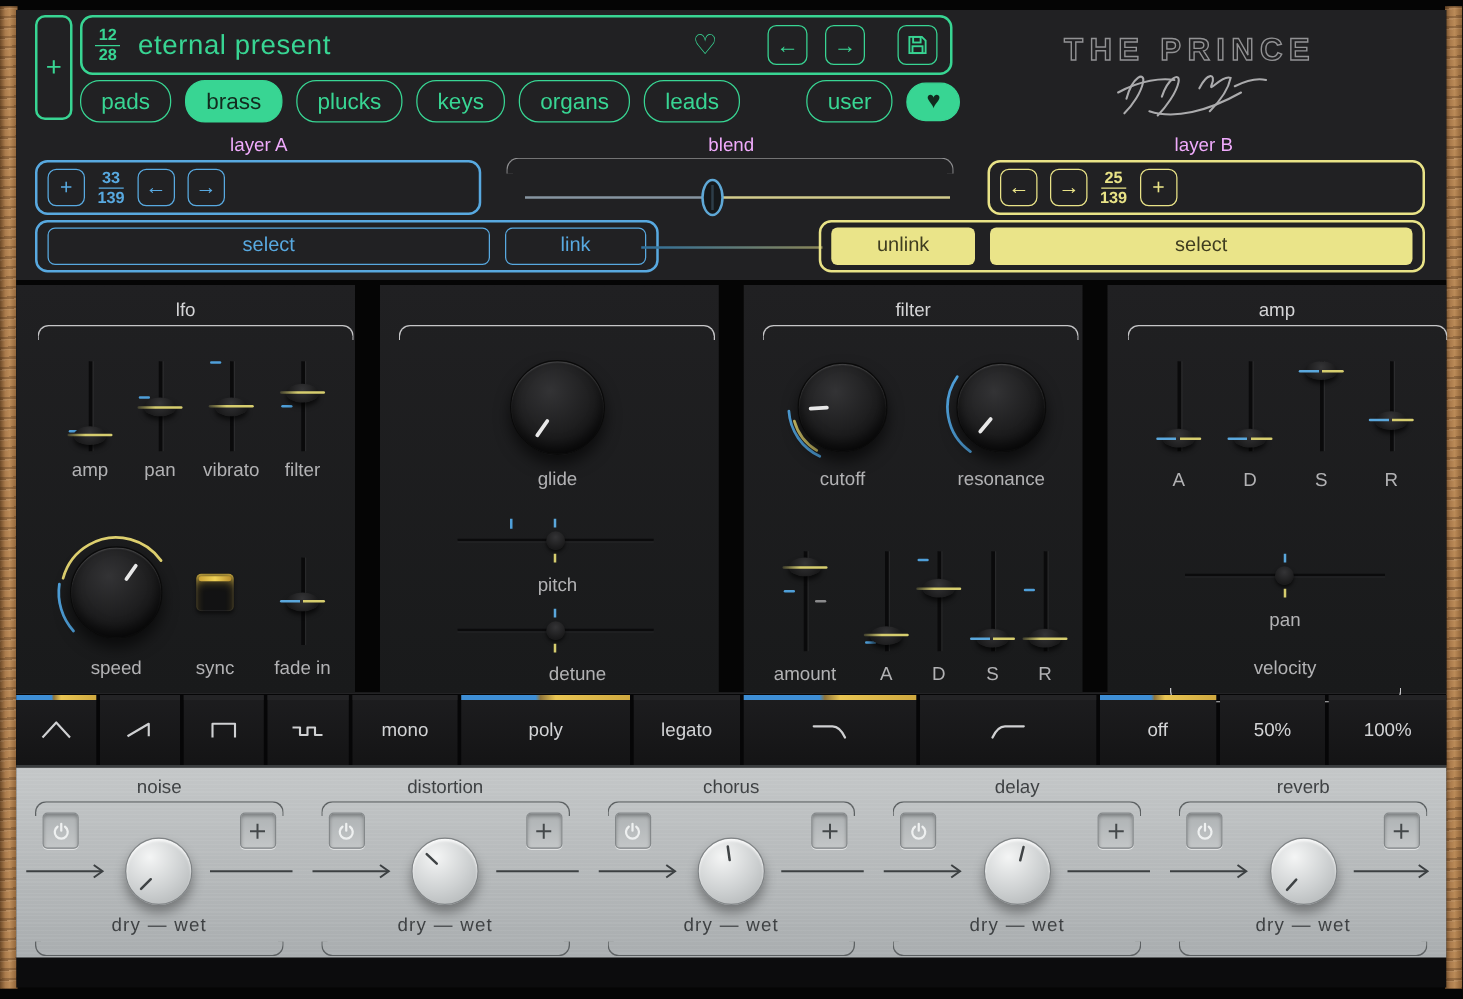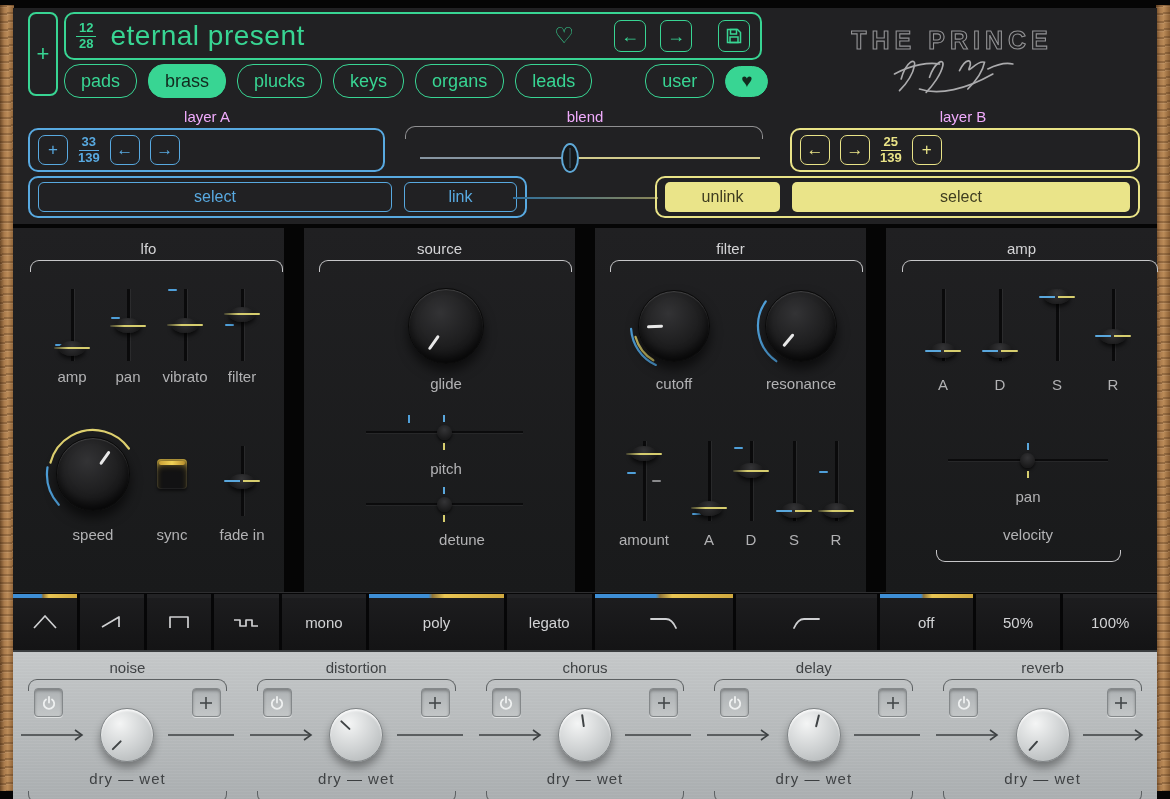--- a/index.html
+++ b/index.html
@@ -16,21 +16,21 @@
 
   
   .top-block{position:relative;height:220px;background:#212123;border-bottom:4px solid #050505;}
   .hdr{position:relative;height:92px;}
   .add-preset{position:absolute;left:15px;top:4px;width:30px;height:84px;border:2px solid var(--green);
     border-radius:8px;color:var(--green);display:flex;align-items:center;justify-content:center;font-size:22px;}
   .preset-box{position:absolute;left:51px;top:4px;width:698px;height:48px;border:2px solid var(--green);
     border-radius:10px;display:flex;align-items:center;gap:14px;padding:0 10px;color:var(--green);}
   .frac{display:flex;flex-direction:column;align-items:center;font-size:13px;line-height:1.15;font-weight:700;}
   .frac .num{border-bottom:1.5px solid currentColor;padding:0 3px;}
-  .preset-name{font-size:28px;letter-spacing:.5px;flex:1;}
+  .preset-name{font-size:22px;letter-spacing:.5px;flex:1;}
   .heart-o{font-size:22px;margin-right:26px;}
   .gbtn{width:32px;height:32px;border:1.5px solid var(--green);border-radius:7px;display:flex;
     align-items:center;justify-content:center;color:var(--green);font-size:18px;flex:0 0 auto;}
   .gbtn.save{margin-left:12px;}
   .tabs{position:absolute;left:51px;top:56px;right:400px;display:flex;gap:11px;align-items:center;}
   .tab{height:31px;padding:16px 16px;border:1.5px solid var(--green);border-radius:16px;color:var(--green);
     font-size:18px;display:flex;align-items:center;white-space:nowrap;}
   .tab.active{background:var(--green);color:#122a1e;}
   .tab.spacer-before{margin-left:42px;}
   .tab.heart-tab{font-size:19px;background:var(--green);color:#122a1e;padding:0 15px;}
@@ -64,21 +64,21 @@
   .blend-bracket{position:absolute;left:392px;top:26px;width:358px;height:13px;border:1.5px solid #8f8f91;
     border-bottom:none;border-radius:10px 10px 0 0;}
   .blend-slider{position:absolute;left:407px;top:50px;width:340px;height:16px;}
   .blend-track-l{position:absolute;left:0;top:7px;height:2px;width:calc(var(--pos)*100%);background:#8795a1;}
   .blend-track-r{position:absolute;right:0;top:7px;height:2px;width:calc((1 - var(--pos))*100%);background:#d2cb8d;}
   .blend-handle{position:absolute;top:-7px;left:calc(var(--pos)*100% - 9px);width:18px;height:30px;
     border:2px solid #5fa8d6;border-radius:50%;background:#15181a;}
   .blend-handle::after{content:"";position:absolute;left:calc(50% - 1px);top:3px;bottom:3px;width:2px;background:#2d3d48;}
 
   
-  .synth{display:flex;gap:20px;height:364px;background:#050505;}
+  .synth{display:flex;gap:20px;height:326px;background:#050505;}
   .panel{position:relative;flex:1;background:linear-gradient(#202022,#191a1b);}
   .ptitle{position:absolute;top:12px;left:0;right:0;text-align:center;font-size:15px;color:#d4d4d6;}
   .bracket{position:absolute;height:12px;border:1.5px solid #c6c6c8;border-bottom:none;border-radius:9px 9px 0 0;}
   .bracket.down{border:1.5px solid #c6c6c8;border-top:none;border-radius:0 0 9px 9px;}
   .plabel{position:absolute;transform:translateX(-50%);font-size:15px;color:#b2b2b4;white-space:nowrap;}
 
   .vslider{position:absolute;width:44px;}
   .vtrack{position:absolute;left:calc(50% - 1px);top:0;bottom:0;width:3px;background:#0a0a0b;
     box-shadow:1px 0 0 rgba(255,255,255,.06);}
   .vhandle{position:absolute;left:calc(50% - 13px);width:26px;height:15px;border-radius:50%;
@@ -289,21 +289,20 @@
         <div class="plabel" style="left:159px;top:298px">sync</div>
 
         <div class="vslider vs70" style="left: 207px; top: 218px; --pos: 0.5;">
           <div class="vtrack"></div>
           <div class="vhandle h-dual"></div>
         </div>
         <div class="plabel" style="left:229px;top:298px">fade in</div>
       </div>
 
       <div class="panel">
-        <div class="ptitle">source</div>
         <div class="bracket" style="left:15px;top:32px;width:253px"></div>
 
         <div class="knob" style="left: 104px; top: 60px; width: 76px; height: 76px; --angle: -145;">
             <div class="ind"></div>
           </div>
         <div class="plabel" style="left:142px;top:147px">glide</div>
 
         <div class="hslider" style="left: 62px; top: 196px; width: 157px; --pos: 0.5;">
           <div class="htrack"></div>
           <div class="htick" style="left:27%"></div>

